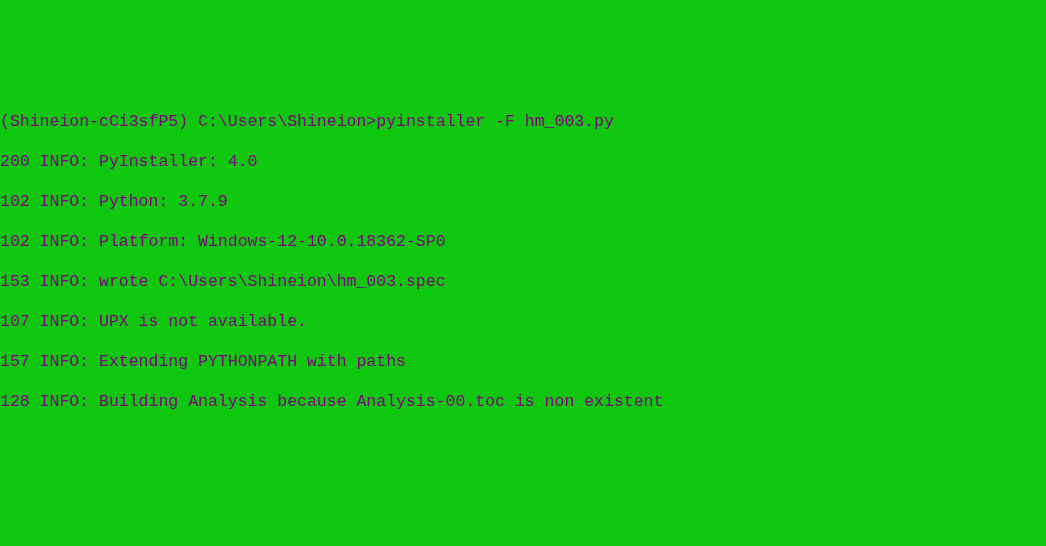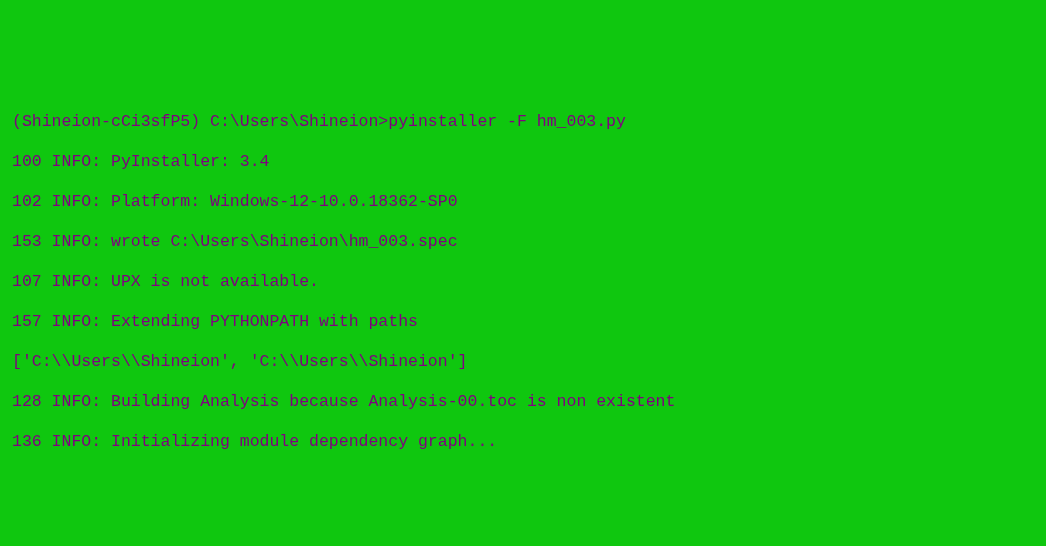--- a/index.html
+++ b/index.html
@@ -18,38 +18,36 @@
       height: 546px;
       overflow: hidden;
       white-space: pre;
     }
     .terminal {
       padding: 12px 0 0 0;
     }
     .line {
       white-space: pre;
       overflow: hidden;
-      padding-left: 12px;
     }
   </style>
 </head>
 <body>
 
 
 
 <div class="terminal">
 <div class="line">(Shineion-cCi3sfP5) C:\Users\Shineion&gt;pyinstaller -F hm_003.py</div>
-<div class="line">100 INFO: PyInstaller: 3.4</div>
+<div class="line">200 INFO: PyInstaller: 4.0</div>
+<div class="line">102 INFO: Python: 3.7.9</div>
 <div class="line">102 INFO: Platform: Windows-12-10.0.18362-SP0</div>
 <div class="line">153 INFO: wrote C:\Users\Shineion\hm_003.spec</div>
 <div class="line">107 INFO: UPX is not available.</div>
 <div class="line">157 INFO: Extending PYTHONPATH with paths</div>
-<div class="line">['C:\\Users\\Shineion', 'C:\\Users\\Shineion']</div>
 <div class="line">128 INFO: Building Analysis because Analysis-00.toc is non existent</div>
-<div class="line">136 INFO: Initializing module dependency graph...</div>
 
 
 
 
 
 
 
 
 
 

